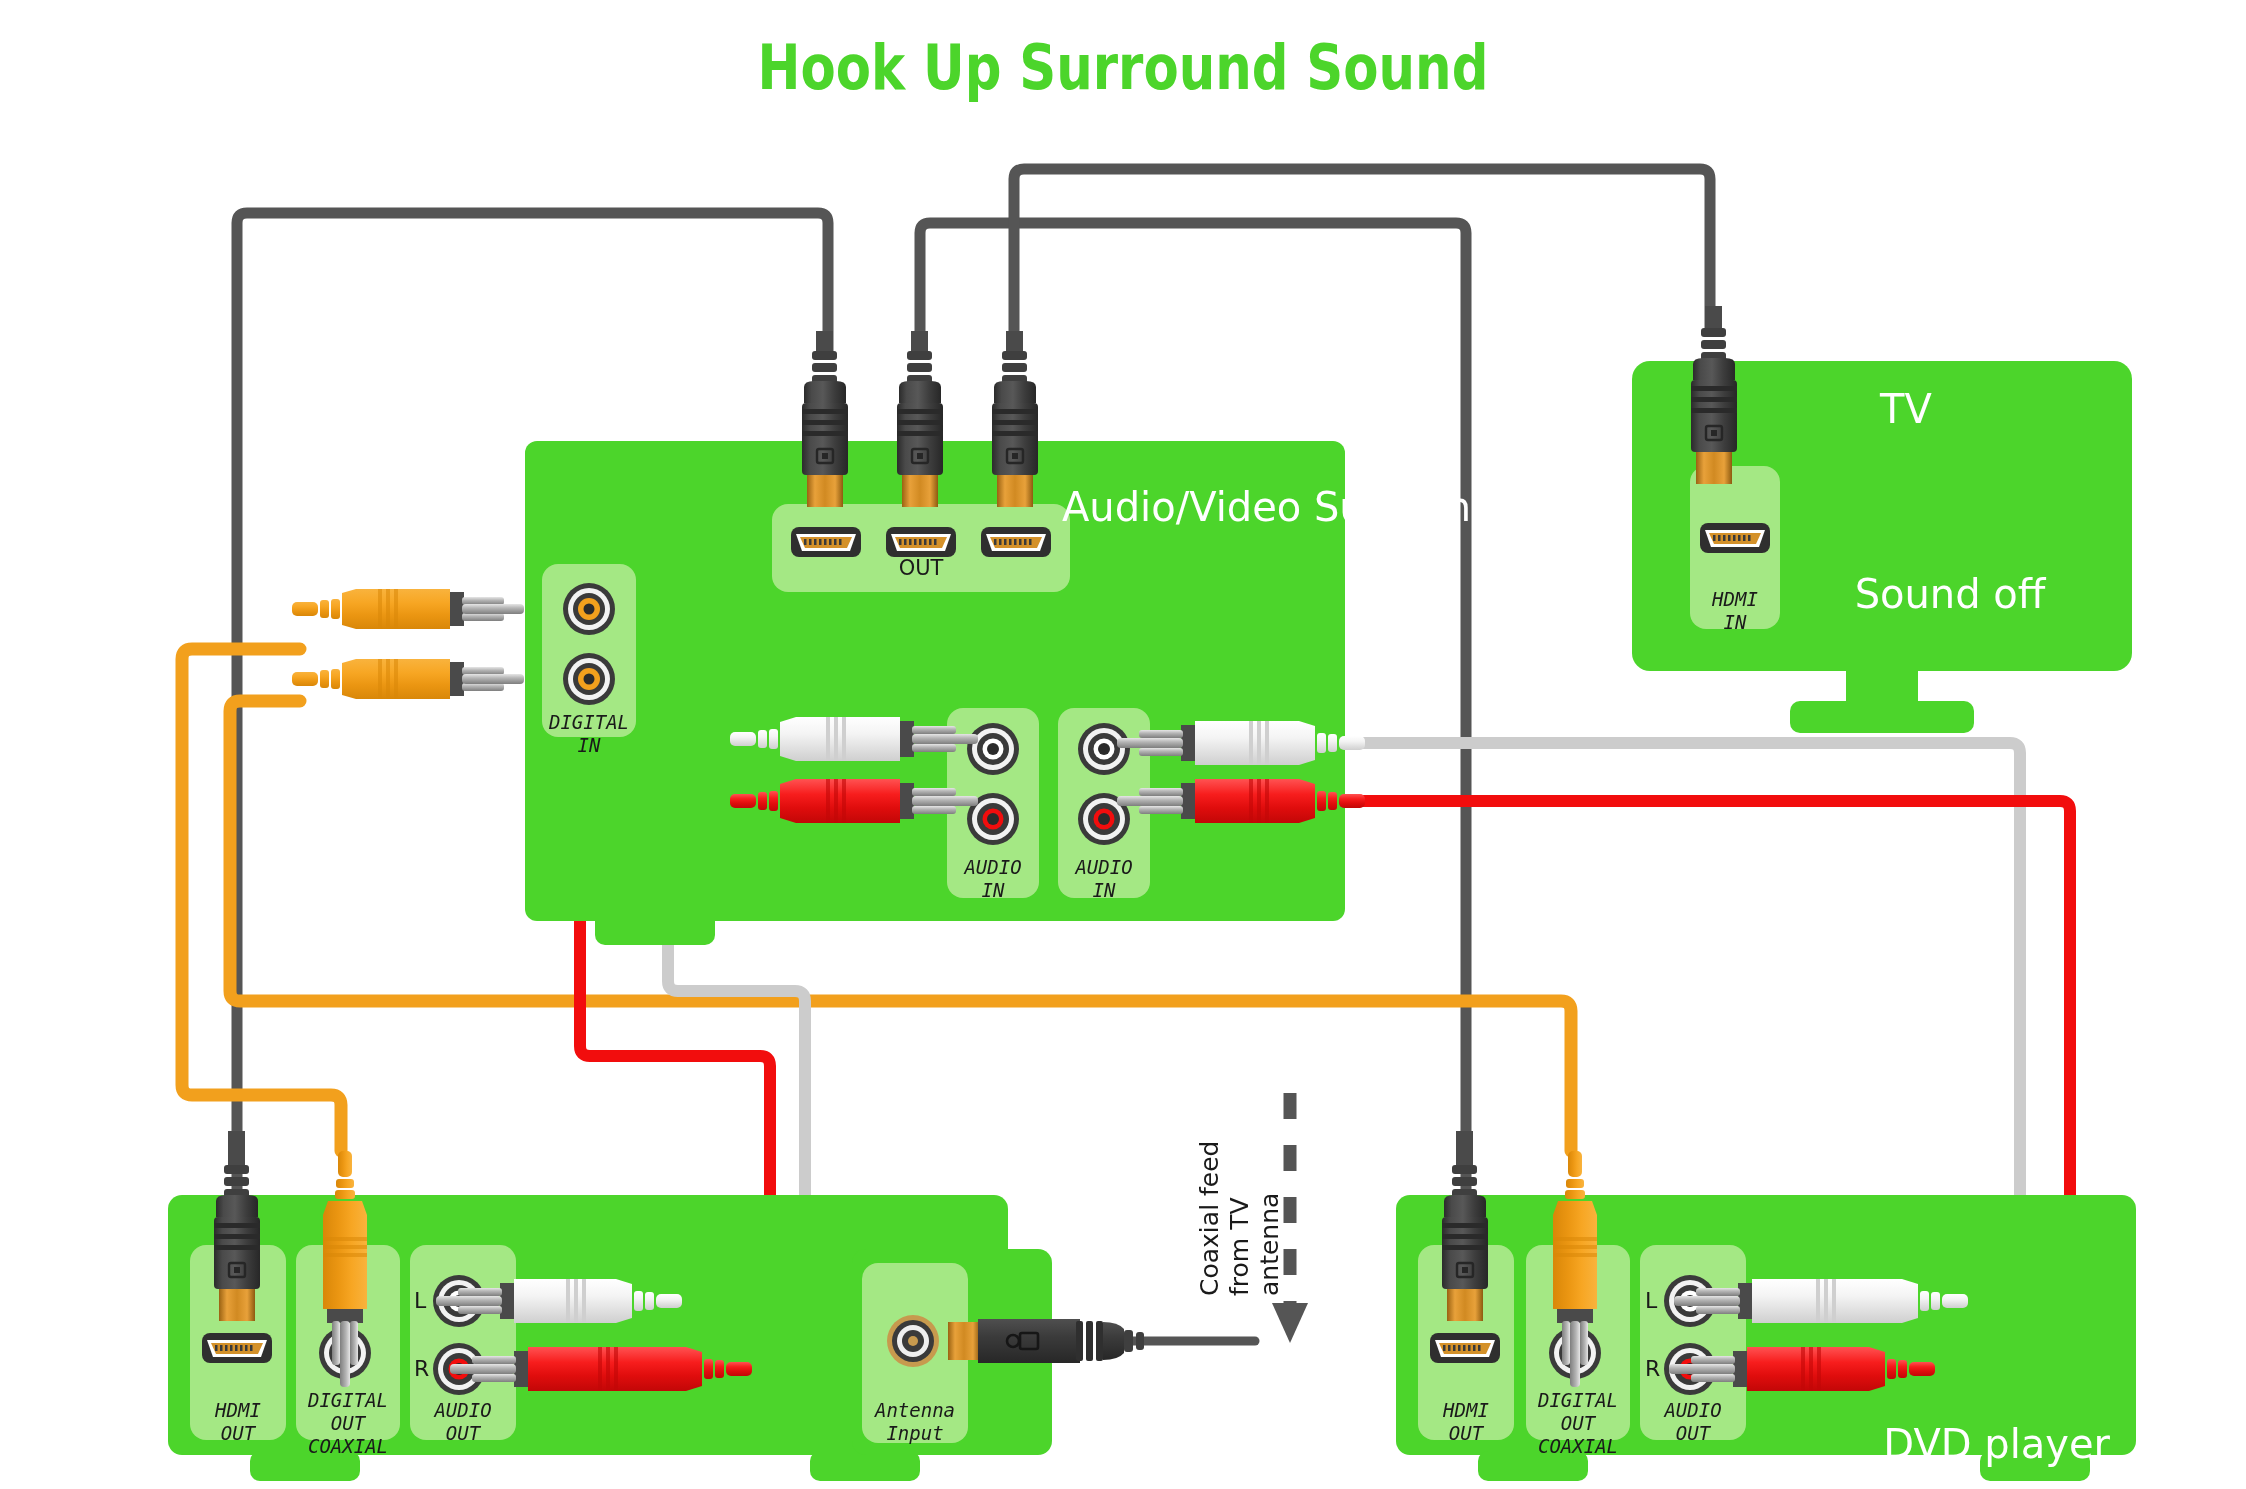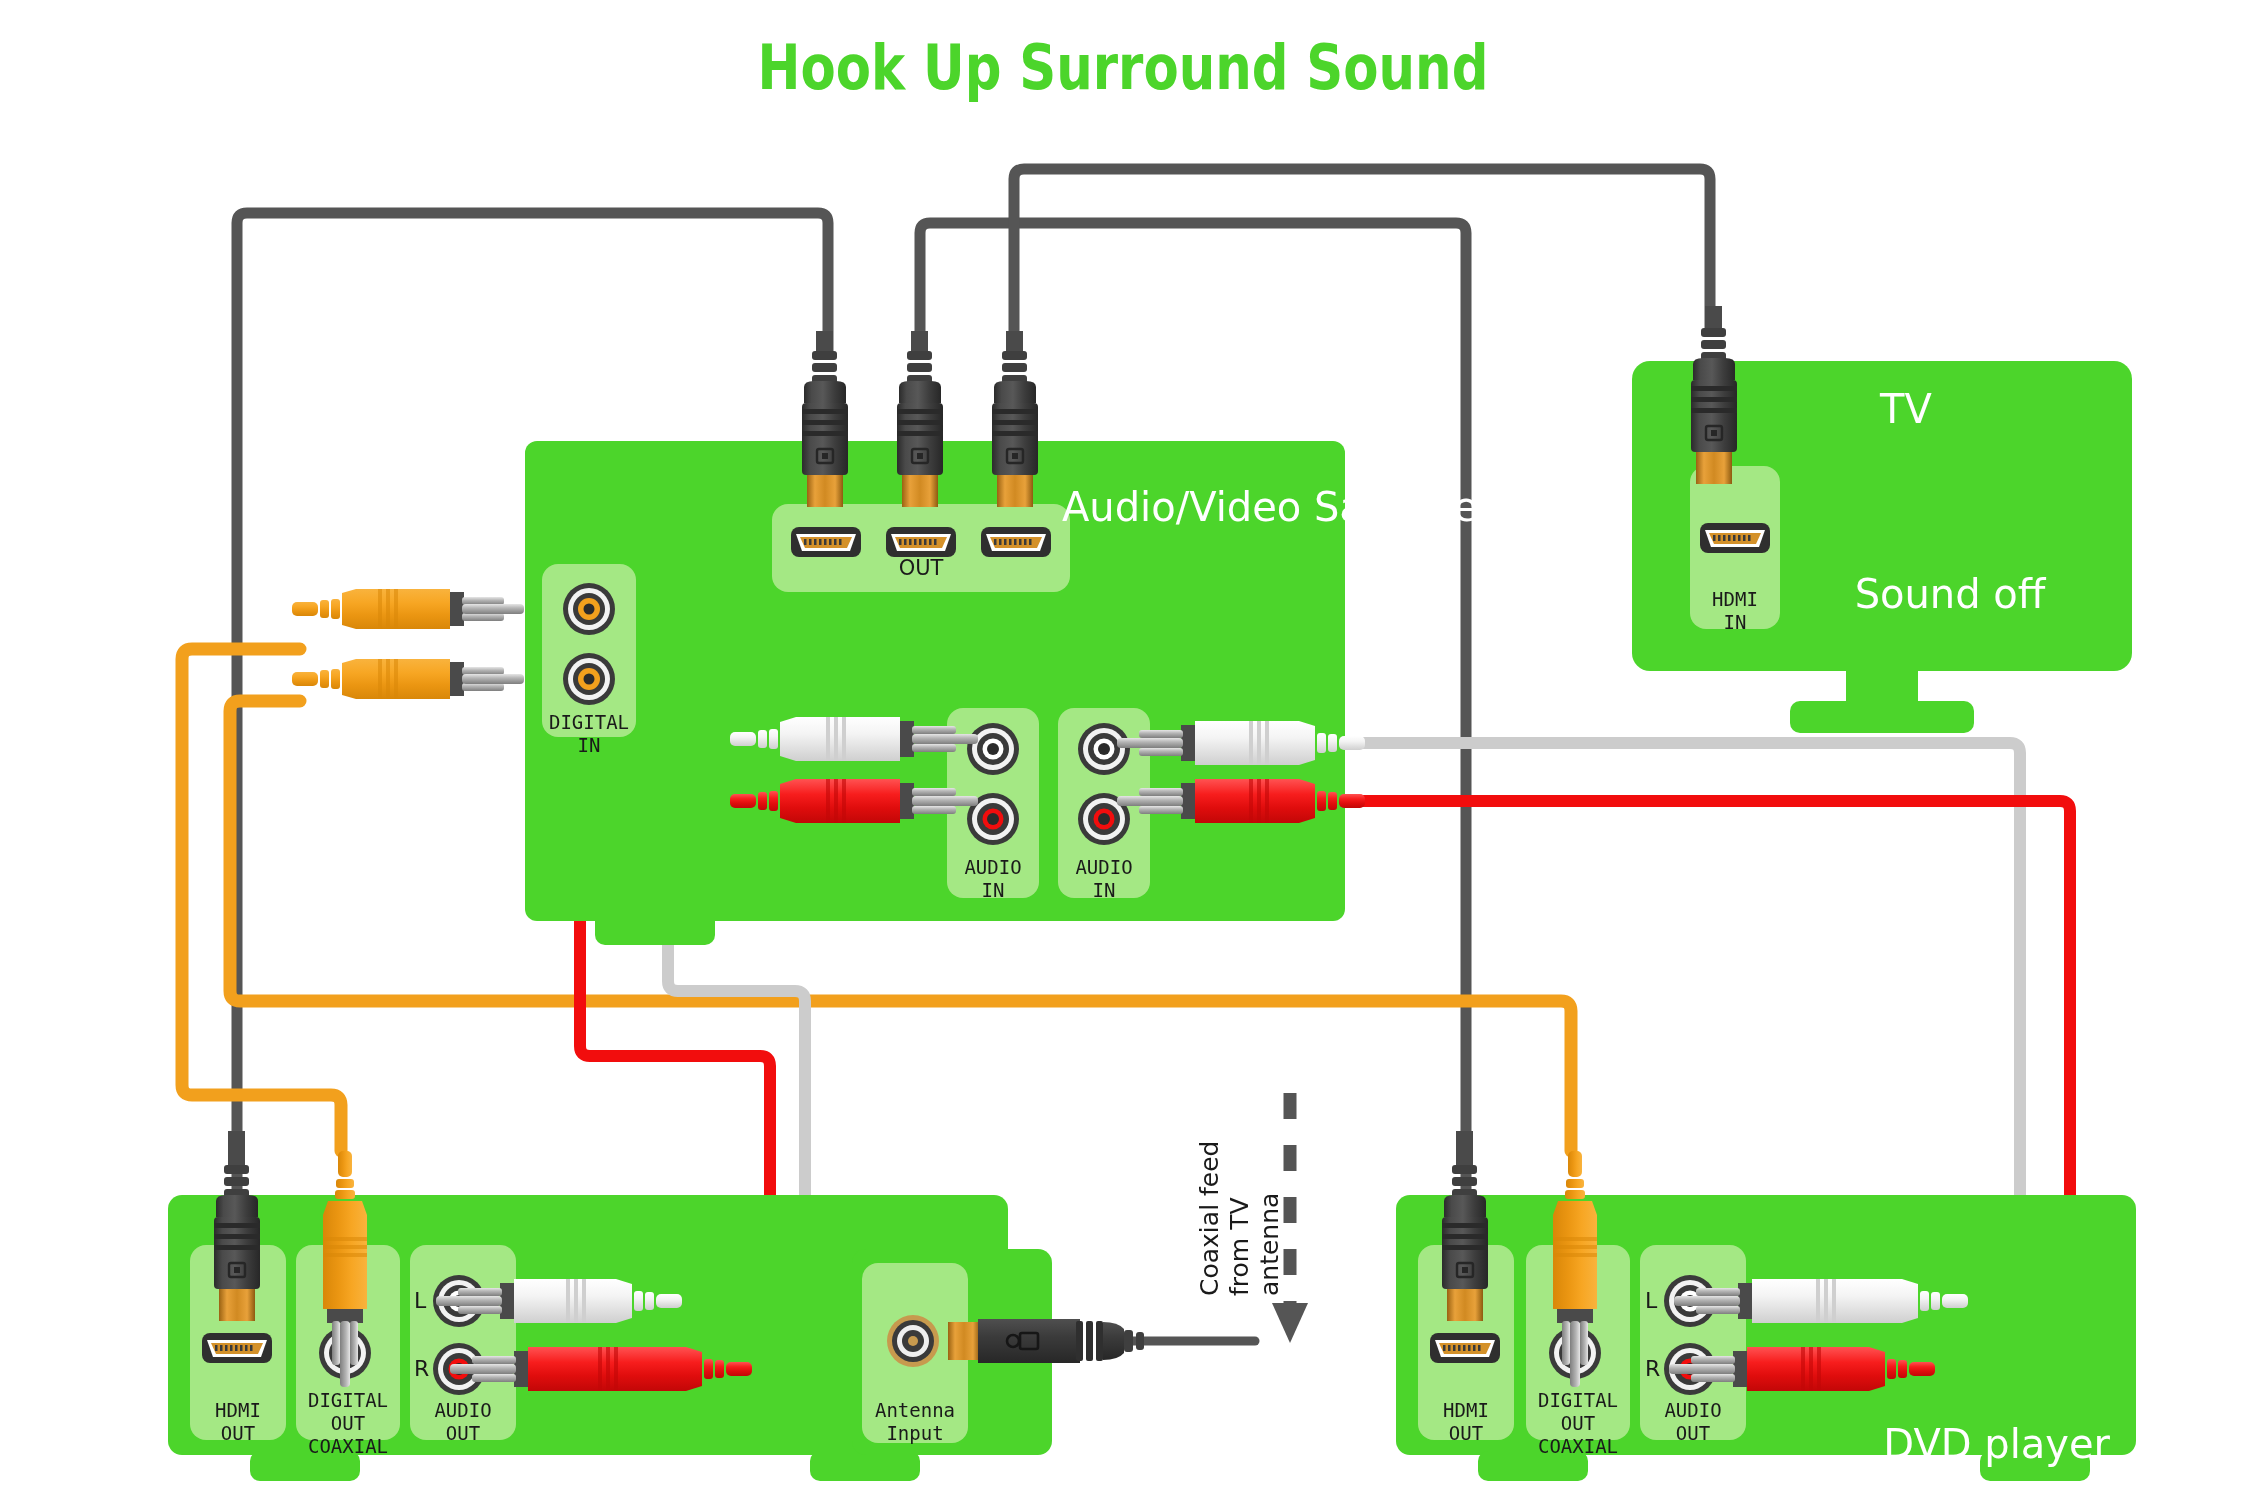--- a/index.html
+++ b/index.html
@@ -8,21 +8,21 @@
   #stage{position:absolute;left:0;top:0;width:2246px;height:1489px;margin-top:11px;}
   #svgroot{position:absolute;left:0;top:0;width:2246px;height:1489px;}
   .ttl{position:absolute;left:0;top:20px;width:2246px;text-align:center;
        font-family:"DejaVu Sans Condensed","DejaVu Sans",sans-serif;
        font-weight:bold;font-size:62px;color:#4CD52B;letter-spacing:0px;
        transform:scaleX(.92);transform-origin:50% 0;}
   .devlabel{position:absolute;color:#ffffff;font-family:"DejaVu Sans",sans-serif;
             font-size:40px;line-height:46px;white-space:pre;}
   .portlabel{position:absolute;color:#1a1a1a;
              font-family:"DejaVu Sans Mono","Liberation Mono",monospace;
-             font-size:19px;line-height:23px;text-align:center;white-space:pre;}
+             font-size:19px;line-height:23px;text-align:center;white-space:pre;font-style:italic;}
   .lrlabel{position:absolute;color:#1a1a1a;font-family:"DejaVu Sans",sans-serif;
            font-size:22px;}
   .outlabel{position:absolute;color:#1a1a1a;font-family:"DejaVu Sans",sans-serif;
             font-size:21px;text-align:center;}
   .vlabel{position:absolute;color:#1a1a1a;font-family:"DejaVu Sans",sans-serif;
           font-size:25px;line-height:30px;white-space:pre;
           writing-mode:vertical-rl;text-orientation:mixed;transform:rotate(180deg);}
 </style>
 </head>
 <body>
@@ -594,21 +594,21 @@
     <rect x="120" y="-22" width="4" height="44" fill="#c20707" opacity=".6"></rect>
     <rect x="178" y="-18" width="14" height="36" fill="#4a4a4a"></rect>
     <rect x="190" y="-13" width="44" height="8" rx="3" fill="url(#gSteel)"></rect>
     <rect x="190" y="5" width="44" height="8" rx="3" fill="url(#gSteel)"></rect>
     <rect x="190" y="-5" width="66" height="10" rx="4" fill="url(#gSteel)"></rect>
   </g>
 </svg>
 
 <div class="ttl">Hook Up Surround Sound</div>
 
-<div class="devlabel" style="left:1062px;top:473px;text-align:right;width:290px;">Audio/Video Satellite</div>
+<div class="devlabel" style="left:1062px;top:473px;text-align:right;width:290px;">Audio/Video Surround</div>
 
 <div class="outlabel" style="left:772px;top:545px;width:298px;">OUT</div>
 <div class="portlabel" style="left:532px;top:700px;width:114px;">DIGITAL
 IN</div>
 <div class="portlabel" style="left:937px;top:845px;width:112px;">AUDIO
 IN</div>
 <div class="portlabel" style="left:1048px;top:845px;width:112px;">AUDIO
 IN</div>
 
 <div class="devlabel" style="left:1880px;top:375px;text-align:left;width:230px;">TV</div>

